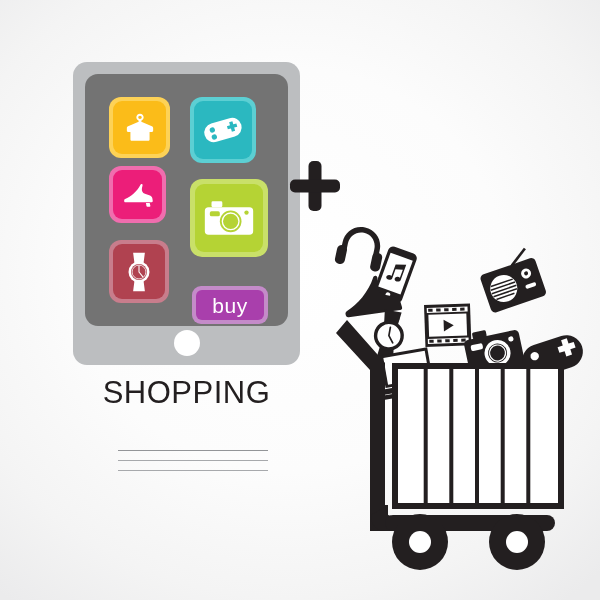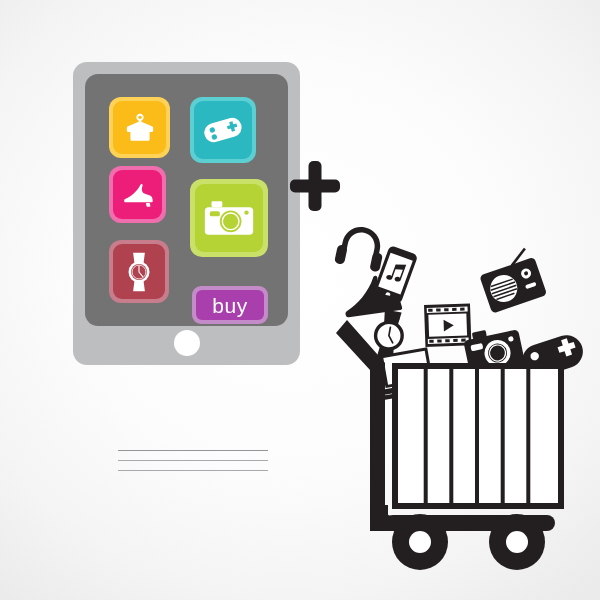--- a/index.html
+++ b/index.html
@@ -141,20 +141,21 @@
     <div class="home-btn"></div>
   </div>
 
   <div class="plus">
     <svg width="56" height="56" viewBox="0 0 56 56">
       <rect x="21.5" y="3" width="13" height="50" rx="5" fill="#231f20"></rect>
       <rect x="3" y="21.5" width="50" height="13" rx="5" fill="#231f20"></rect>
     </svg>
   </div>
 
+  <div class="cap-title">SHOPPING</div>
   <div class="rules">
     <div class="rule"></div>
     <div class="rule"></div>
     <div class="rule"></div>
   </div>
 
   <div class="icons">
     <svg width="260" height="190" viewBox="0 0 260 190">
       <g fill="#231f20">
 

